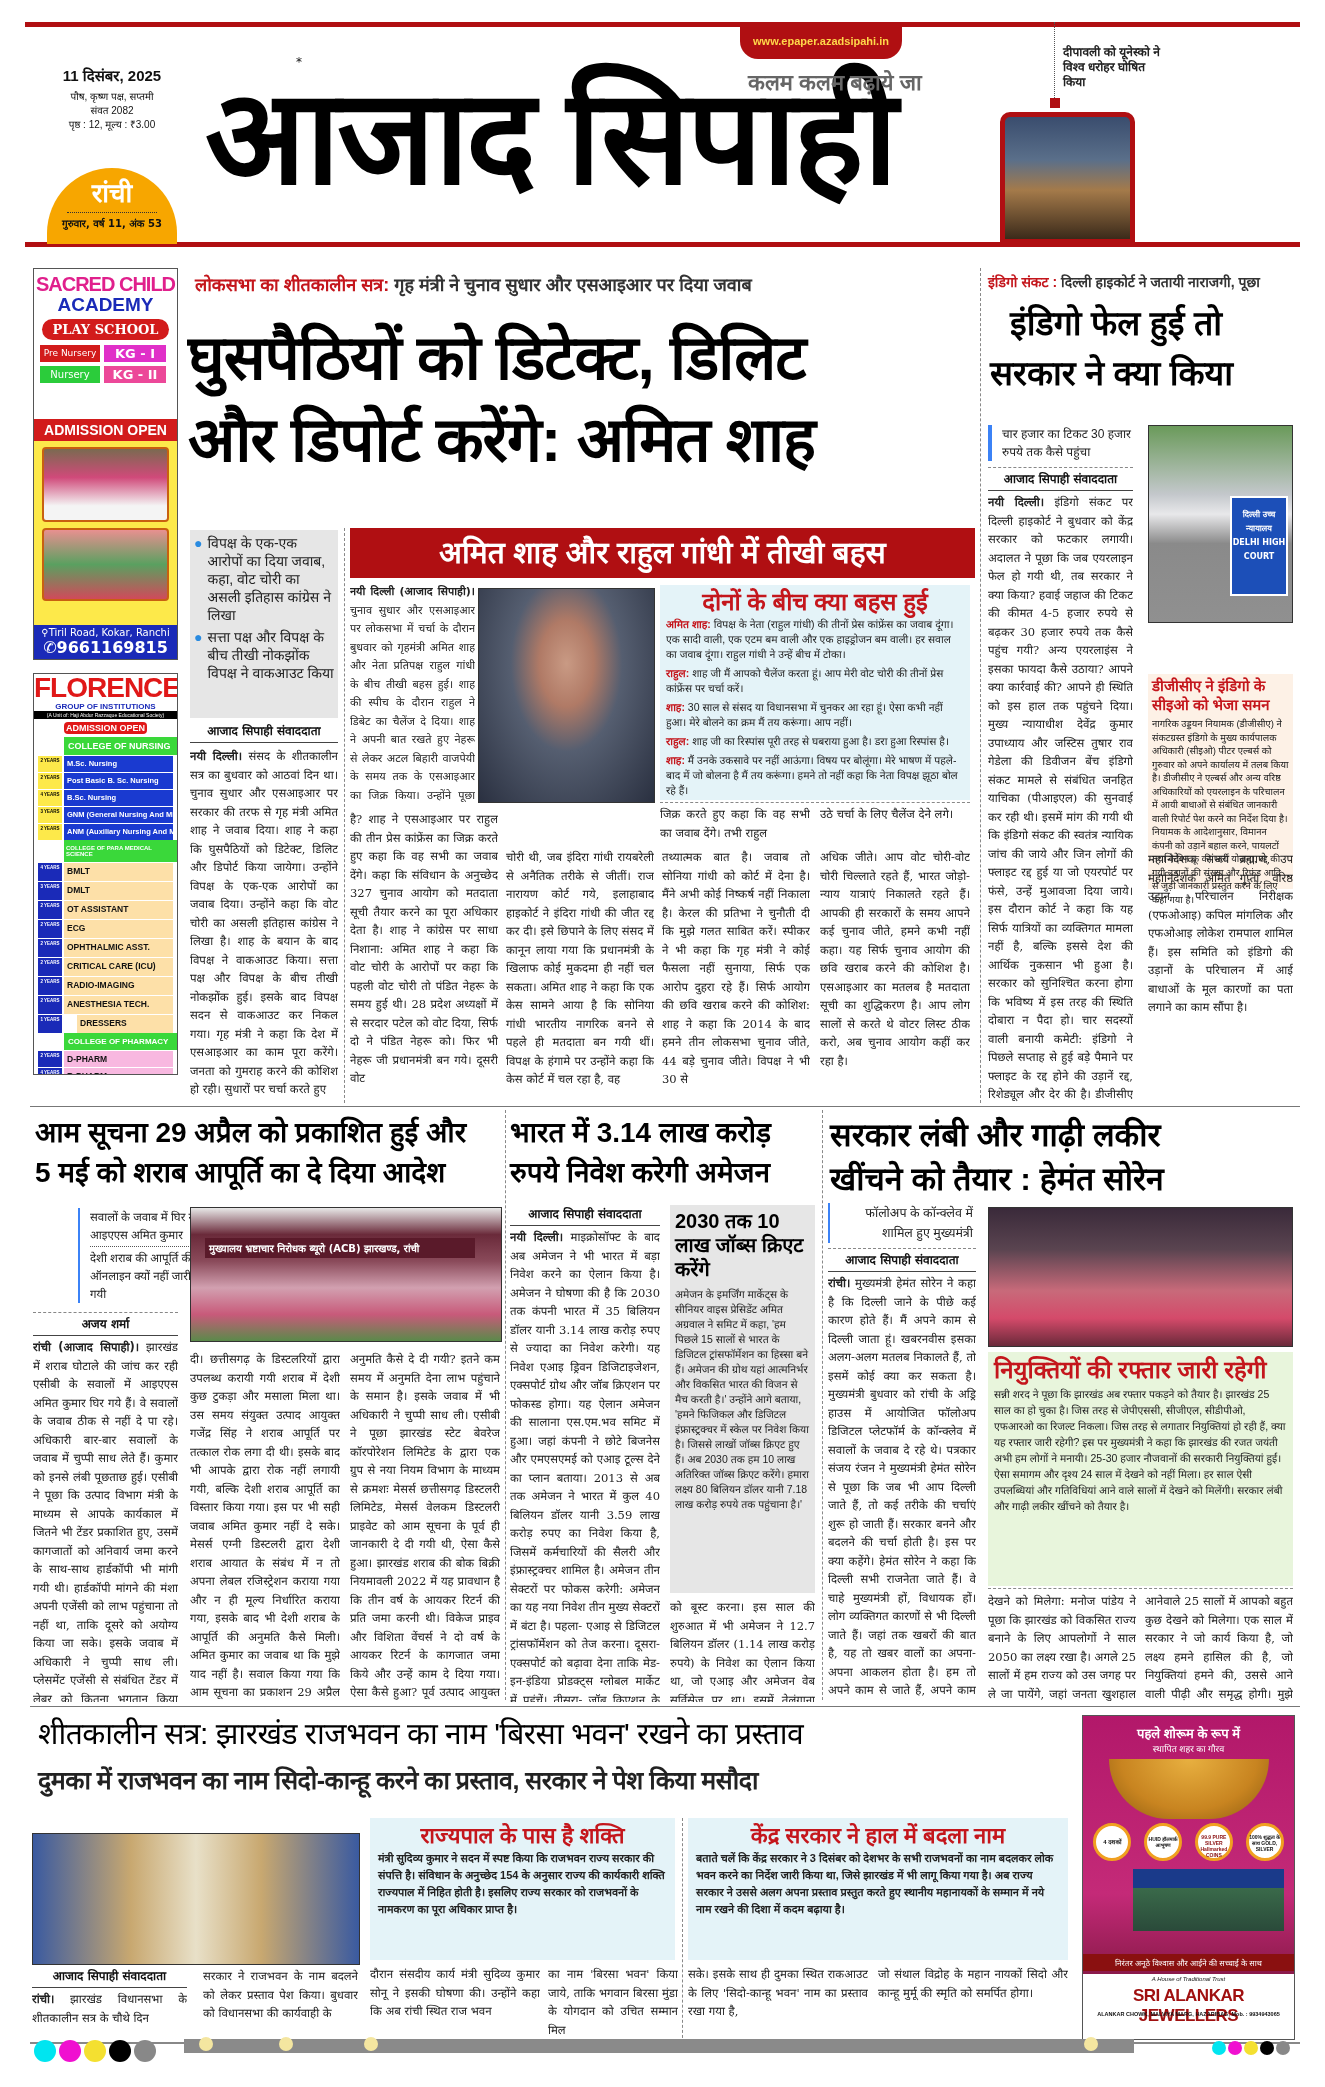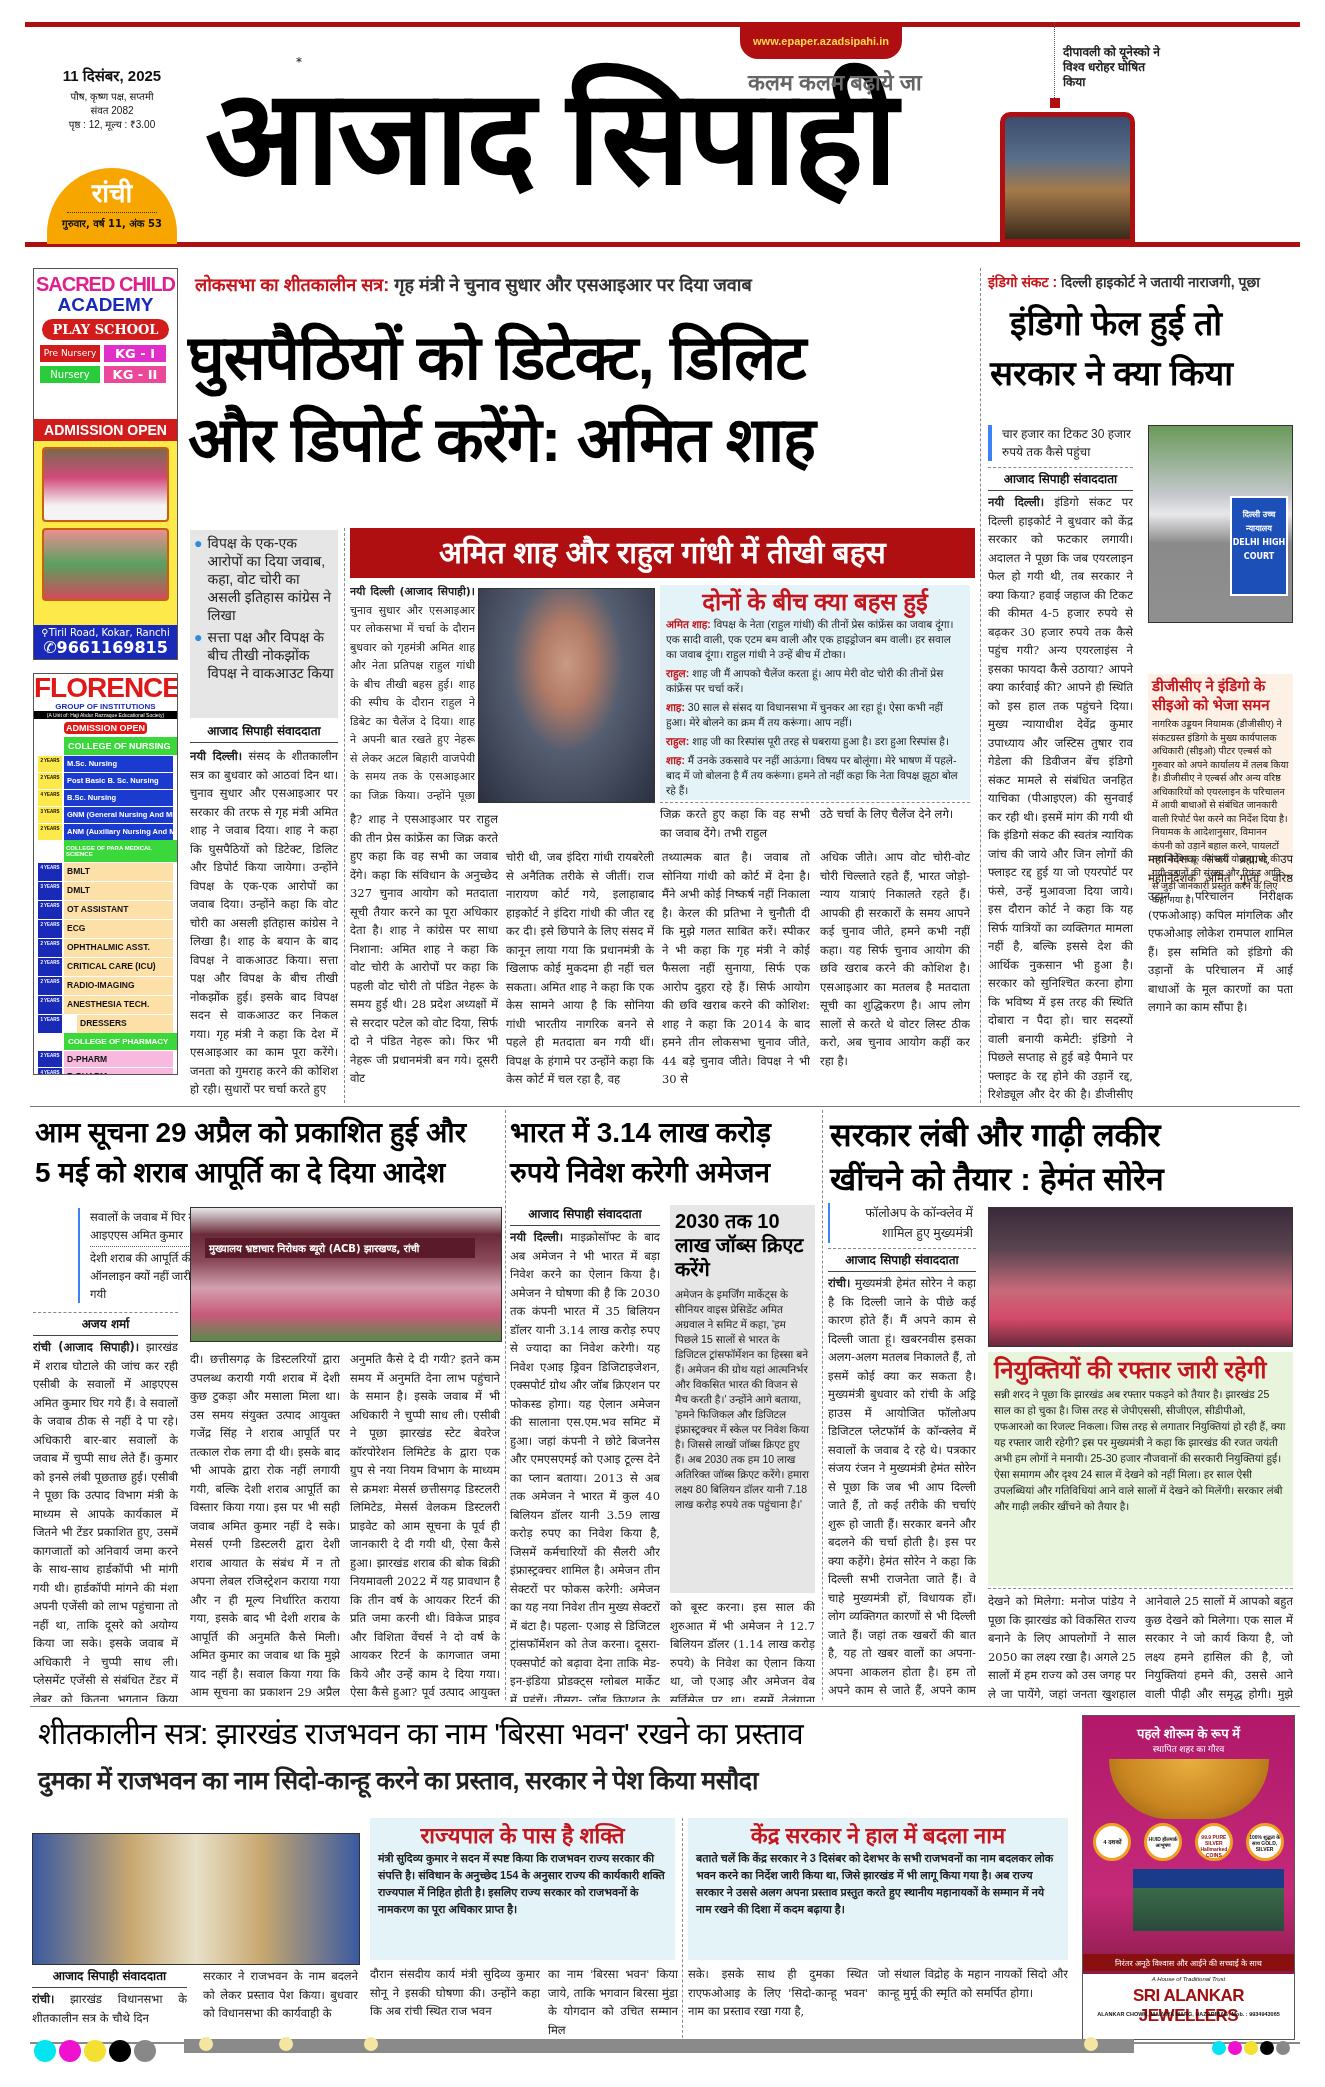--- a/index.html
+++ b/index.html
@@ -317,21 +317,21 @@
   <div style="color:#c4161c;font-weight:bold;font-size:22px;text-align:center;line-height:28px;">केंद्र सरकार ने हाल में बदला नाम</div>
   <p style="font-size:11px;line-height:17px;font-weight:bold;color:#222;">बताते चलें कि केंद्र सरकार ने 3 दिसंबर को देशभर के सभी राजभवनों का नाम बदलकर लोक भवन करने का निर्देश जारी किया था, जिसे झारखंड में भी लागू किया गया है। अब राज्य सरकार ने उससे अलग अपना प्रस्ताव प्रस्तुत करते हुए स्थानीय महानायकों के सम्मान में नये नाम रखने की दिशा में कदम बढ़ाया है।</p>
 </div>
 <div class="col" style="left:370px;top:1965px;width:170px;height:75px;">
   <p class="body-text">दौरान संसदीय कार्य मंत्री सुदिव्य कुमार सोनू ने इसकी घोषणा की। उन्होंने कहा कि अब रांची स्थित राज भवन</p>
 </div>
 <div class="col" style="left:548px;top:1965px;width:130px;height:75px;">
   <p class="body-text">का नाम 'बिरसा भवन' किया जाये, ताकि भगवान बिरसा मुंडा के योगदान को उचित सम्मान मिल</p>
 </div>
 <div class="col" style="left:688px;top:1965px;width:180px;height:75px;">
-  <p class="body-text">सके। इसके साथ ही दुमका स्थित राएफओआइ के लिए 'सिदो-कान्हू भवन' नाम का प्रस्ताव रखा गया है,</p>
+  <p class="body-text">सके। इसके साथ ही दुमका स्थित राकआउट के लिए 'सिदो-कान्हू भवन' नाम का प्रस्ताव रखा गया है,</p>
 </div>
 <div class="col" style="left:878px;top:1965px;width:190px;height:75px;">
   <p class="body-text">जो संथाल विद्रोह के महान नायकों सिदो और कान्हू मुर्मू की स्मृति को समर्पित होगा।</p>
 </div>
 
 <div class="abs" style="left:1082px;top:1715px;width:213px;height:325px;border:1px solid #555;background:linear-gradient(180deg,#b2186a 0%,#c42a78 55%,#8a1a4a 80%,#fff 80%);overflow:hidden;font-family:'Liberation Sans',sans-serif;">
   <div style="color:#fff;font-weight:bold;font-size:13px;text-align:center;margin-top:8px;">पहले शोरूम के रूप में</div>
   <div style="color:#fff;font-size:9px;text-align:center;">स्थापित शहर का गौरव</div>
   <div style="margin:4px auto;width:160px;height:60px;border-radius:0 0 80px 80px;background:radial-gradient(ellipse at 50% 0%,#e8b040 0%,#c88420 60%,#8a5a10 100%);"></div>
   <div style="display:flex;justify-content:space-around;padding:0 4px;">

